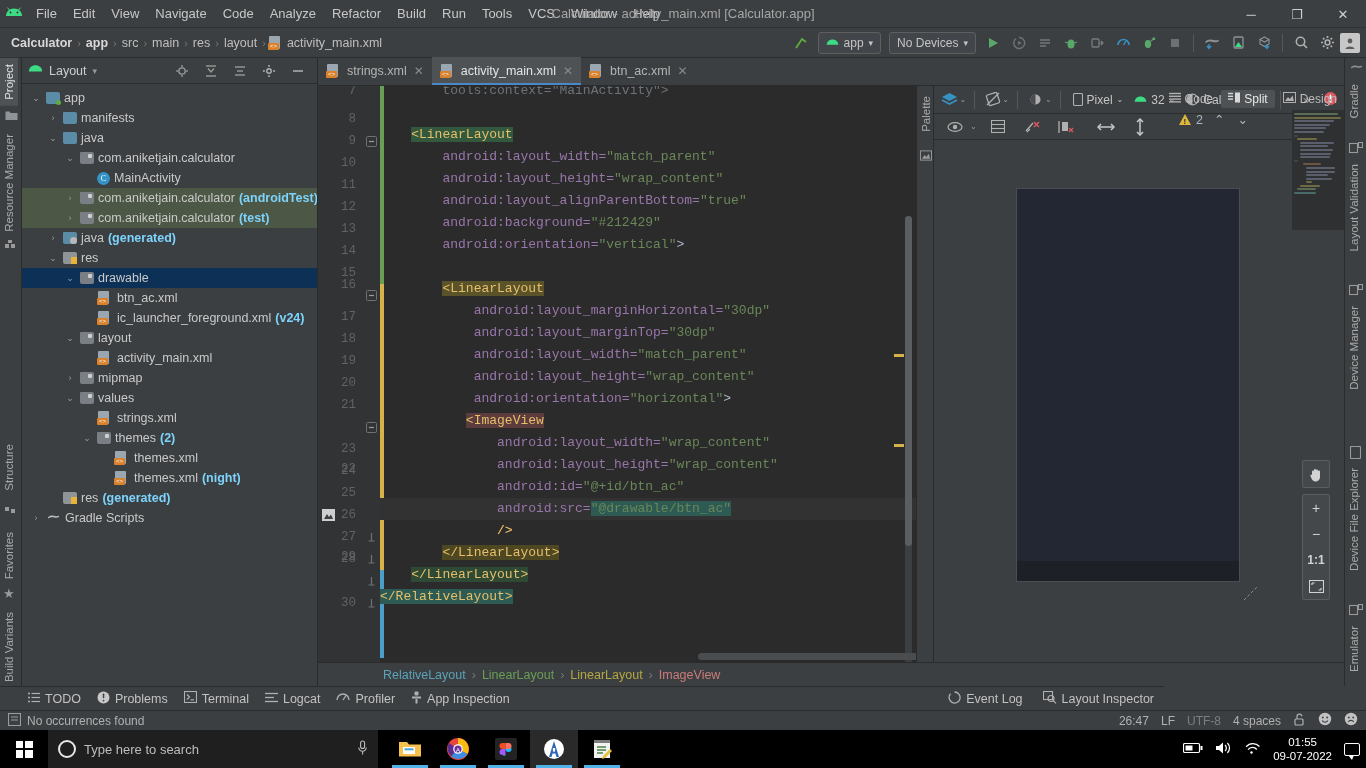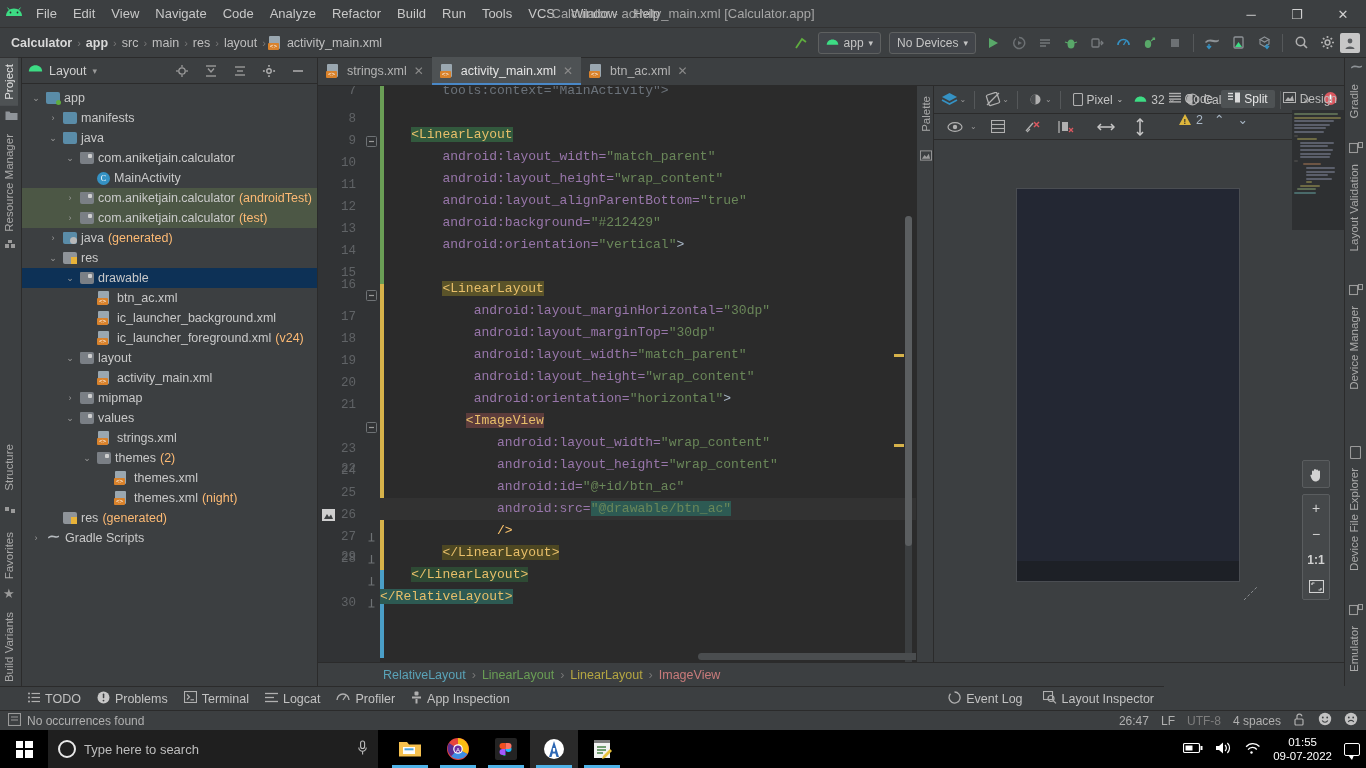--- a/index.html
+++ b/index.html
@@ -96,21 +96,21 @@
   .pp-title { font-size: 12.5px; color: #cfcfcf; }
   .pp-head-icons { margin-left: auto; display: flex; align-items: center; gap: 3px; }
   .tree { padding: 4px 0; font-size: 12.5px; background: #3c3f41; height: 600px; overflow: hidden; }
   .trow {
     height: 20px; display: flex; align-items: center; gap: 4px; padding-right: 6px;
     white-space: nowrap; color: #c9c9c9;
   }
   .trow.sel { background: #0d3156; }
   .trow.tests { background: #4c5745; }
   .arrow { width: 12px; color: #9a9a9a; font-size: 9px; text-align: center; flex: 0 0 12px; }
-  .dim { color: #fdba74; }
+  .dim { color: #7dd3fc; font-weight: bold; }
   .folder {
     width: 14px; height: 12px; border-radius: 1px 2px 2px 2px; flex: 0 0 14px; position: relative;
     background: #5a8ca8;
   }
   .folder.plain { background: #8f9499; }
   .folder.pkg { background: #7a7f85; }
   .folder.pkg::after {
     content: ""; position: absolute; right: 2px; top: 2px; width: 4px; height: 4px;
     background: #cfcfcf; border-radius: 1px;
   }
@@ -655,25 +655,20 @@
           <span>drawable</span>
         </div>
         <div class="trow" style="padding-left: 59px;">
           <span class="arrow"></span>
           <span class="xml-ico"></span>
           <span>btn_ac.xml</span>
         </div>
         <div class="trow" style="padding-left: 59px;">
           <span class="arrow"></span>
           <span class="xml-ico"></span>
-          <span>ic_launcher_background.xml</span>
-        </div>
-        <div class="trow" style="padding-left: 59px;">
-          <span class="arrow"></span>
-          <span class="xml-ico"></span>
           <span>ic_launcher_foreground.xml</span>
           <span class="dim">(v24)</span>
         </div>
         <div class="trow" style="padding-left: 42px;">
           <span class="arrow">⌄</span>
           <span class="folder pkg"></span>
           <span>layout</span>
         </div>
         <div class="trow" style="padding-left: 59px;">
           <span class="arrow"></span>

